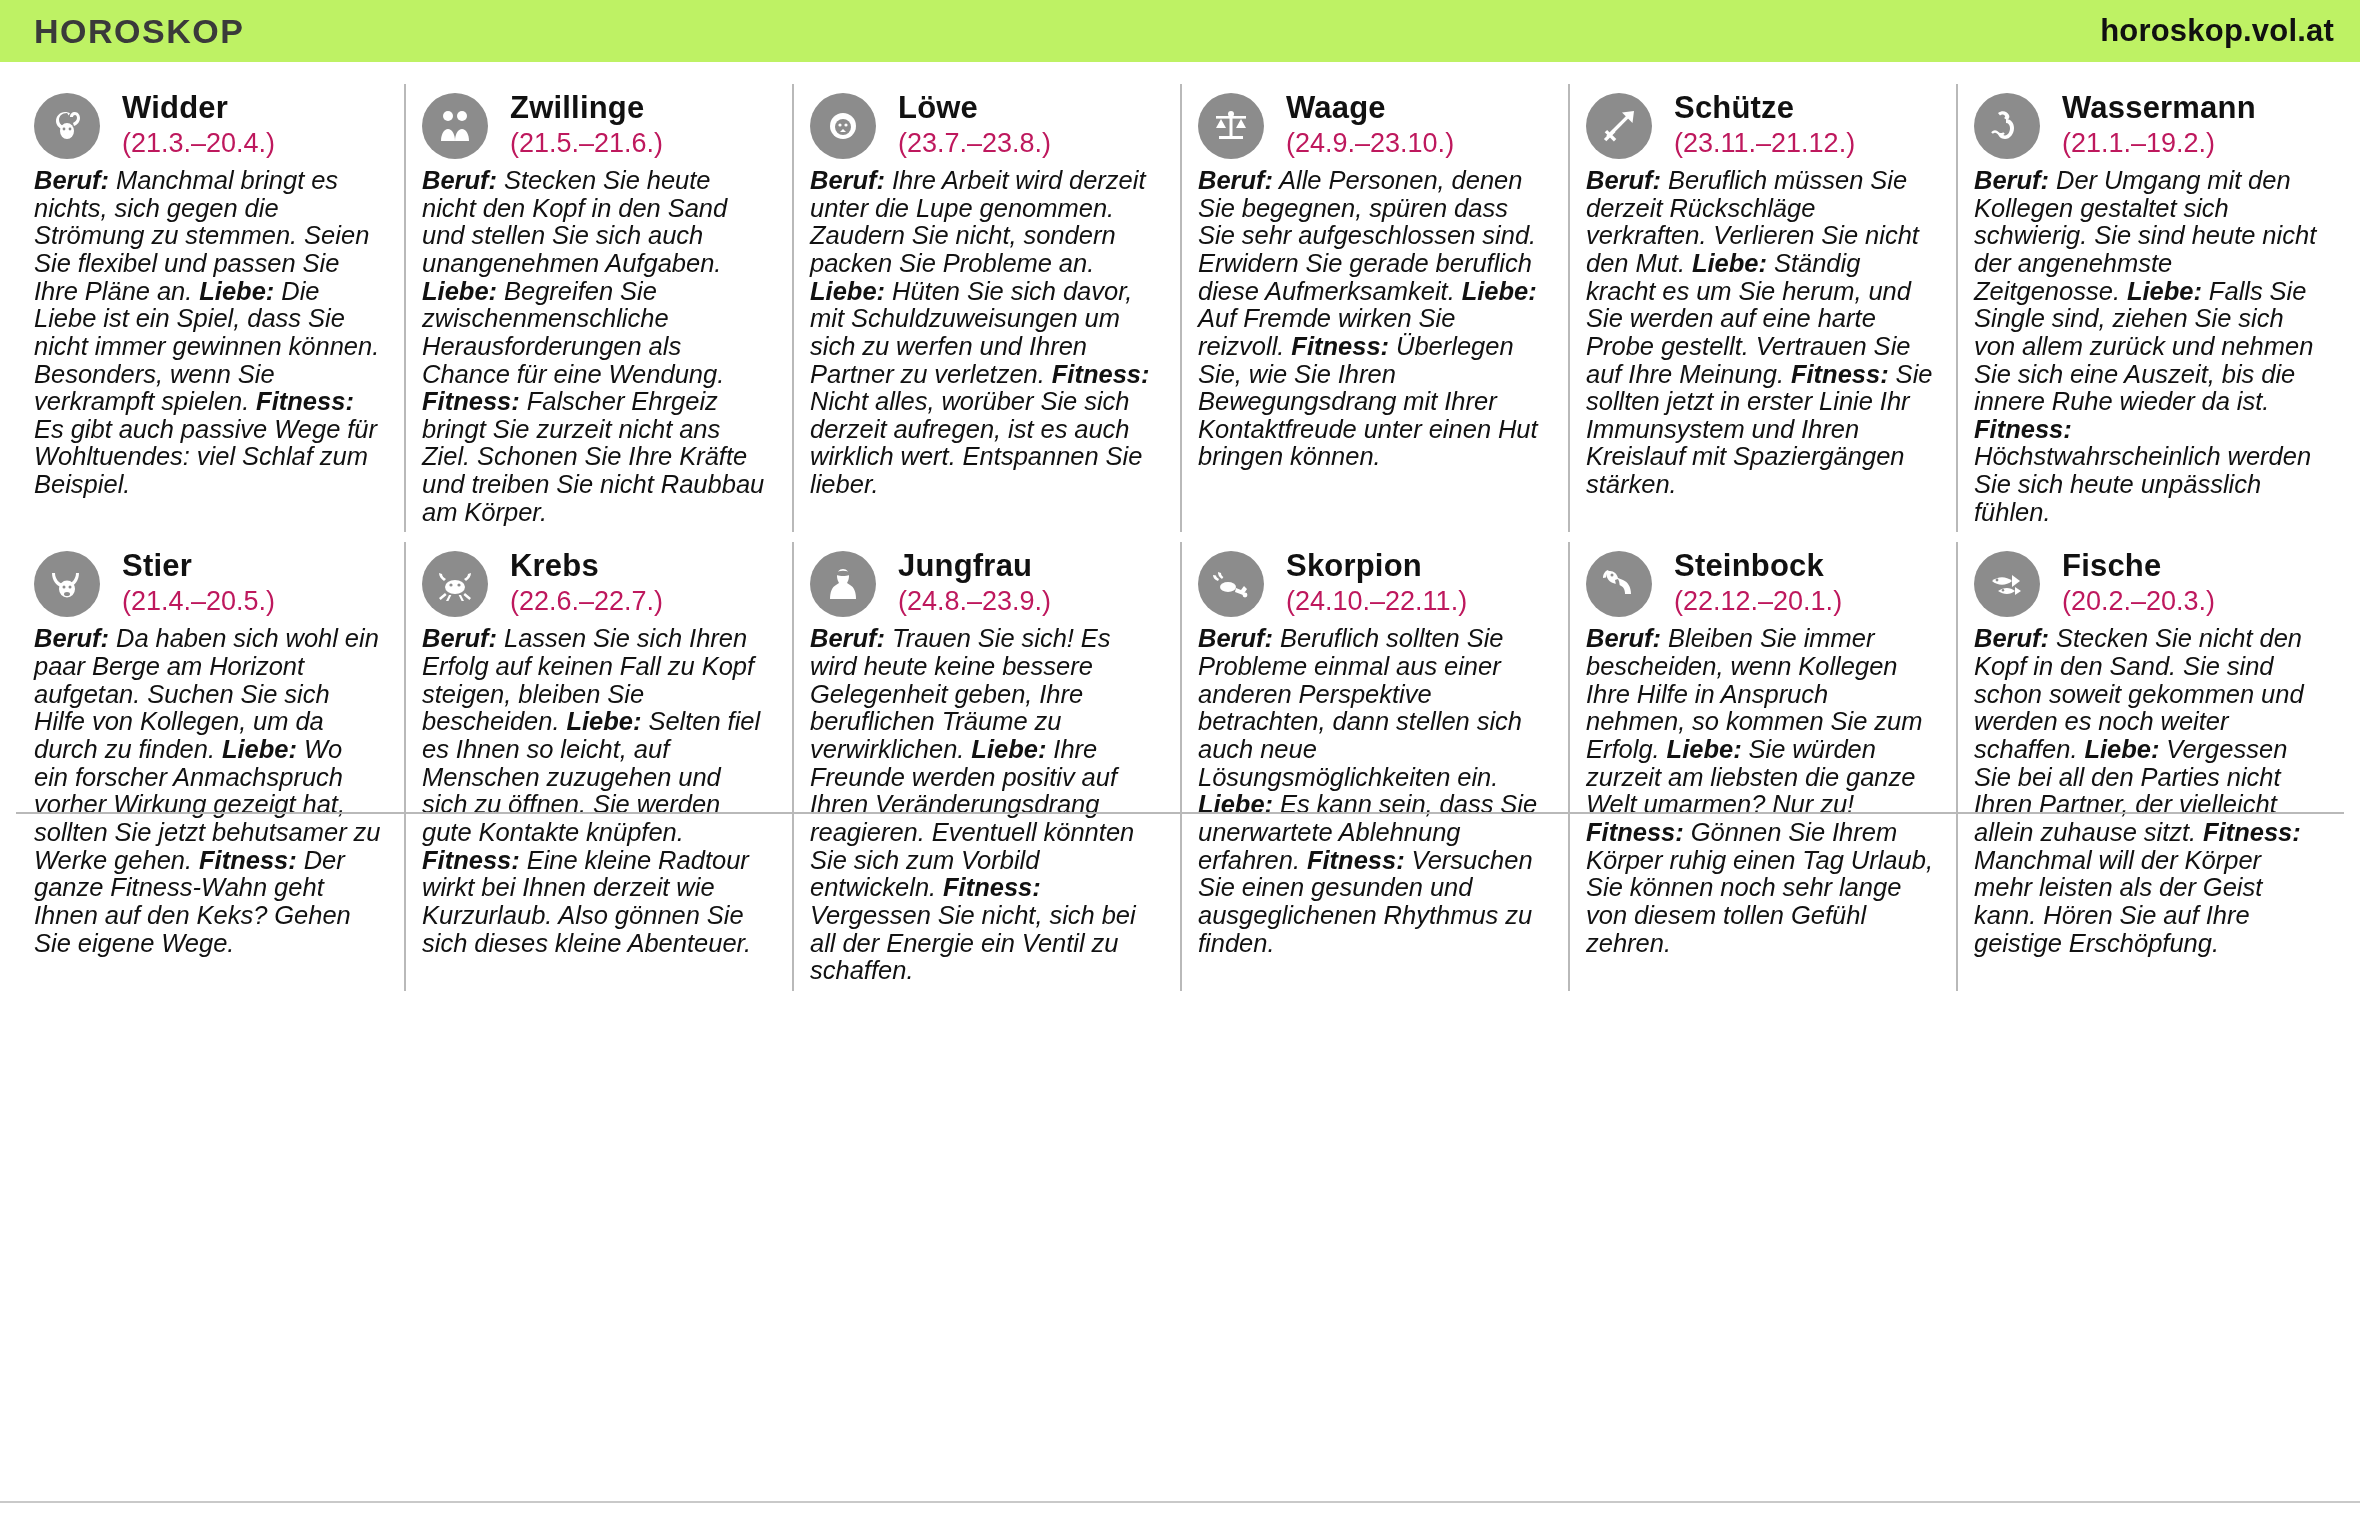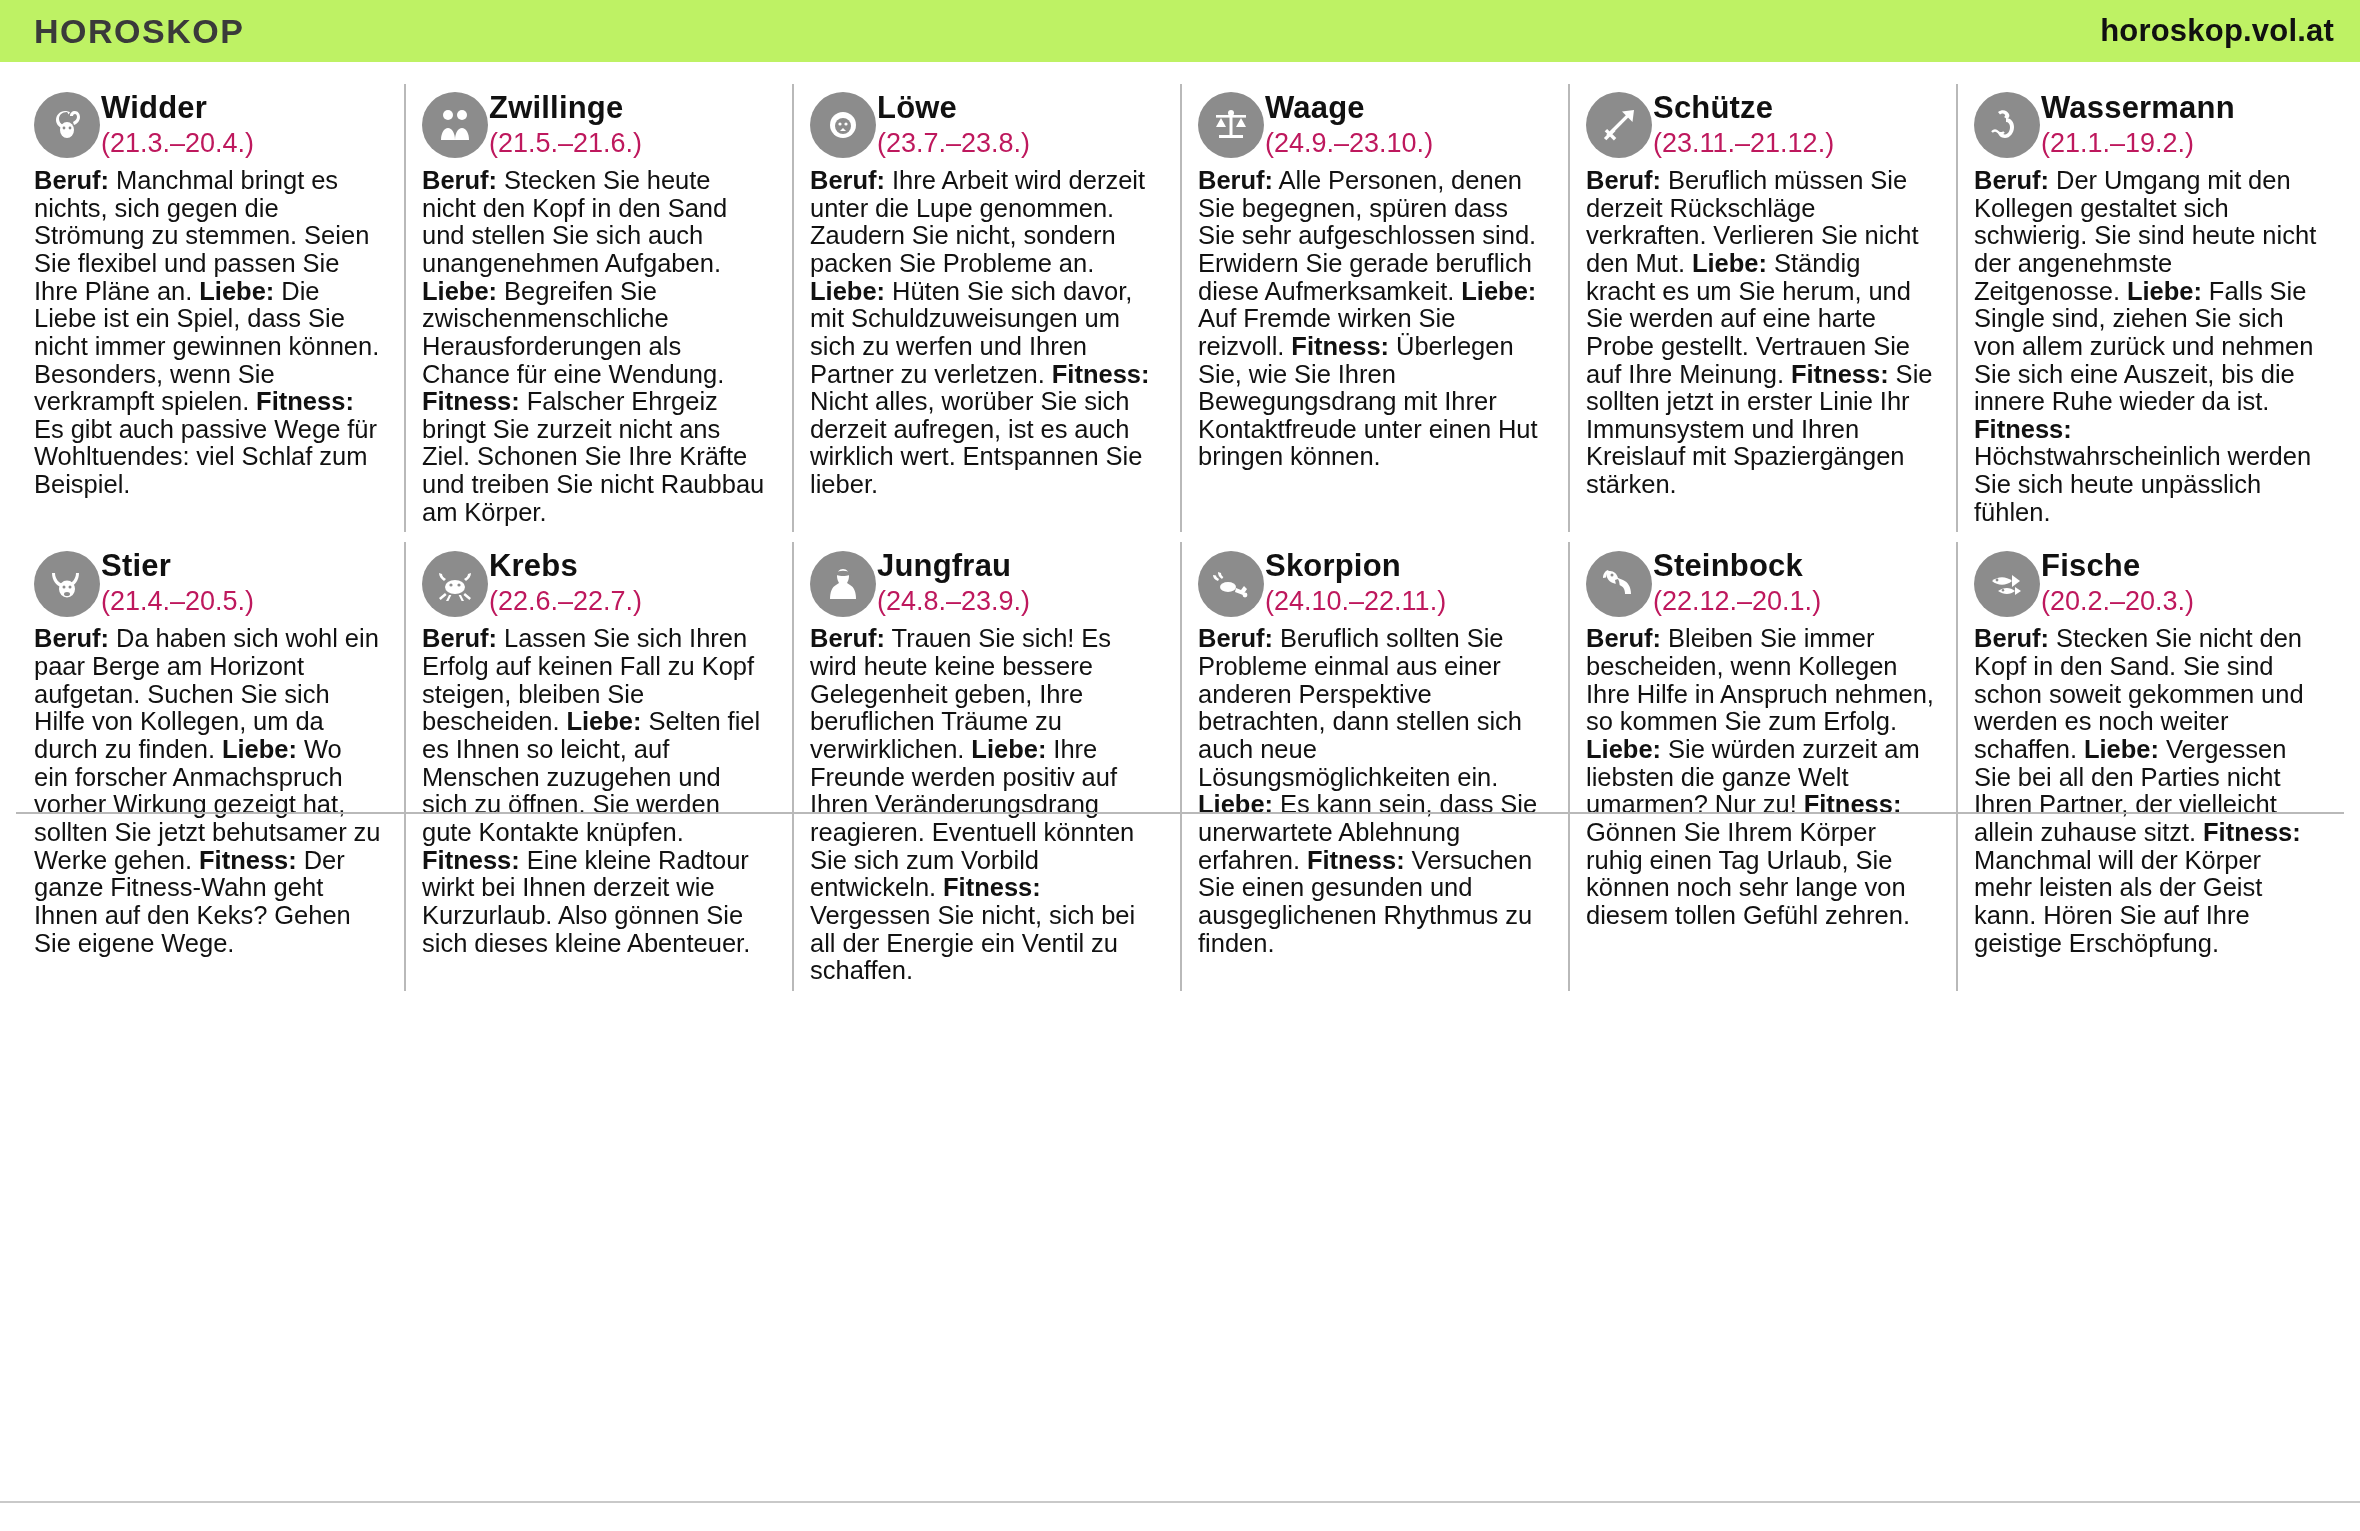--- a/index.html
+++ b/index.html
@@ -58,22 +58,22 @@
   .cell:not(:nth-child(6n+1))::before {
     content: "";
     position: absolute;
     left: 0; top: 4px; bottom: 6px;
     width: 2px;
     background: #b9b9b9;
   }
 
   .sign-head {
     display: flex;
-    align-items: center;
-    gap: 1px;
+    align-items: flex-end;
+    gap: 22px;
     margin-bottom: 8px;
   }
   .badge {
     width: 66px; height: 66px;
     border-radius: 50%;
     background: #8c8c8c;
     flex: 0 0 66px;
     display: flex;
     align-items: center;
     justify-content: center;
@@ -96,20 +96,21 @@
   }
 
   .body-text {
     font-size: 25.5px;
     line-height: 1.085;
     color: #111111;
     text-align: left;
     hyphens: auto;
     -webkit-hyphens: auto;
     word-spacing: -0.2px;
+    font-style: italic;
   }
   .body-text b { font-weight: bold; }
 
   
   .row-divider {
     position: absolute;
     left: 16px; right: 16px;
     height: 2px;
     background: #b9b9b9;
     top: 812px;

